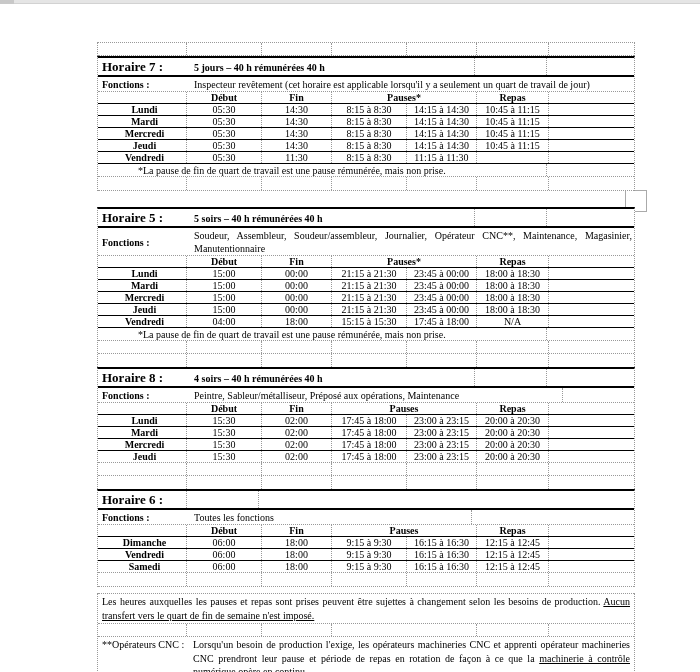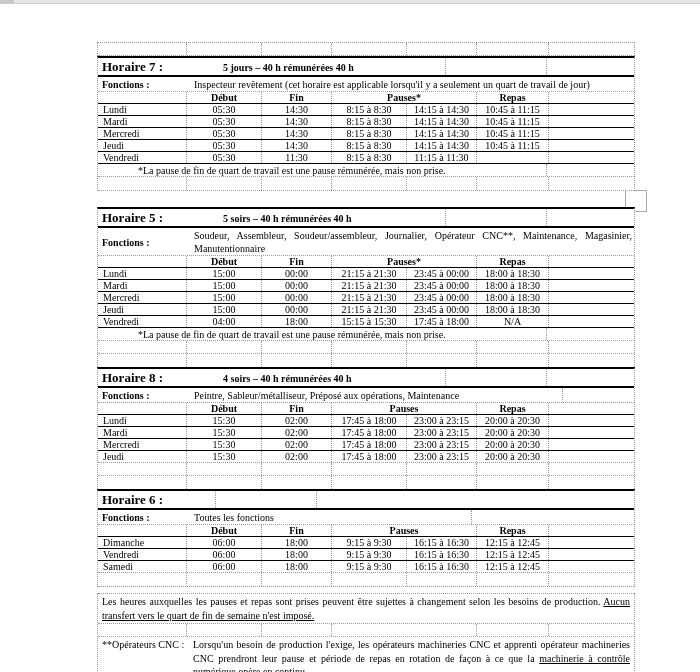--- a/index.html
+++ b/index.html
@@ -9,29 +9,29 @@
   .topbar { position:absolute; top:0; left:0; width:700px; height:4px;
             background:#e5e5e5; border-bottom:1px solid #d2d2d2; }
   .topbar-cap { position:absolute; top:0; left:0; width:14px; height:4px; background:#c8c8c8; }
   .doc { position:absolute; left:97px; top:42px; width:538px; }
 
   .sched { border-left:1px dotted #999; border-right:1px dotted #999; background:#fff; }
   .t-top { border-top:2px solid #000; }
   .t-dot { border-top:1px dotted #999; }
   .row { display:flex; align-items:stretch; }
   .b-solid { border-bottom:1px solid #000; }
-  .b-title { border-bottom:2px solid #000;gap:29px; }
+  .b-title { border-bottom:2px solid #000; }
   .b-dot { border-bottom:1px dotted #999; }
   .vd { border-left:1px dotted #999; }
 
   .cell { font-size:10px; line-height:12px; text-align:center; white-space:nowrap; overflow:hidden; }
   .c1 { width:88px; } .c2 { width:75px; } .c3 { width:70px; }
   .c4 { width:75px; } .c5 { width:70px; } .c6 { width:72px; }
   .c7 { flex:1; } .cp { width:145px; }
-  .day { font-weight:normal; text-align:left; padding-left:5px; }
+  .day { font-weight:bold; text-align:center; padding-left:5px; }
   .hd { font-weight:bold; }
 
   .title-row { height:19px; }
   .t-label { width:88px; font-weight:bold; font-size:13px; line-height:18px; padding-left:4px; white-space:nowrap; }
   .t-desc { flex:1; font-weight:bold; font-size:10px; line-height:19px; padding-left:8px; white-space:nowrap; overflow:hidden; }
   .t-x1 { width:72px; } .t-x2 { width:88px; }
 
   .fonc-row { min-height:14px; align-items:center; }
   .f-label { width:88px; font-weight:bold; font-size:10px; line-height:13px; padding:1px 0 0 4px; white-space:nowrap; }
   .f-value { flex:1; font-size:10px; line-height:13px; padding:1px 2px 0 8px; text-align:justify; }

